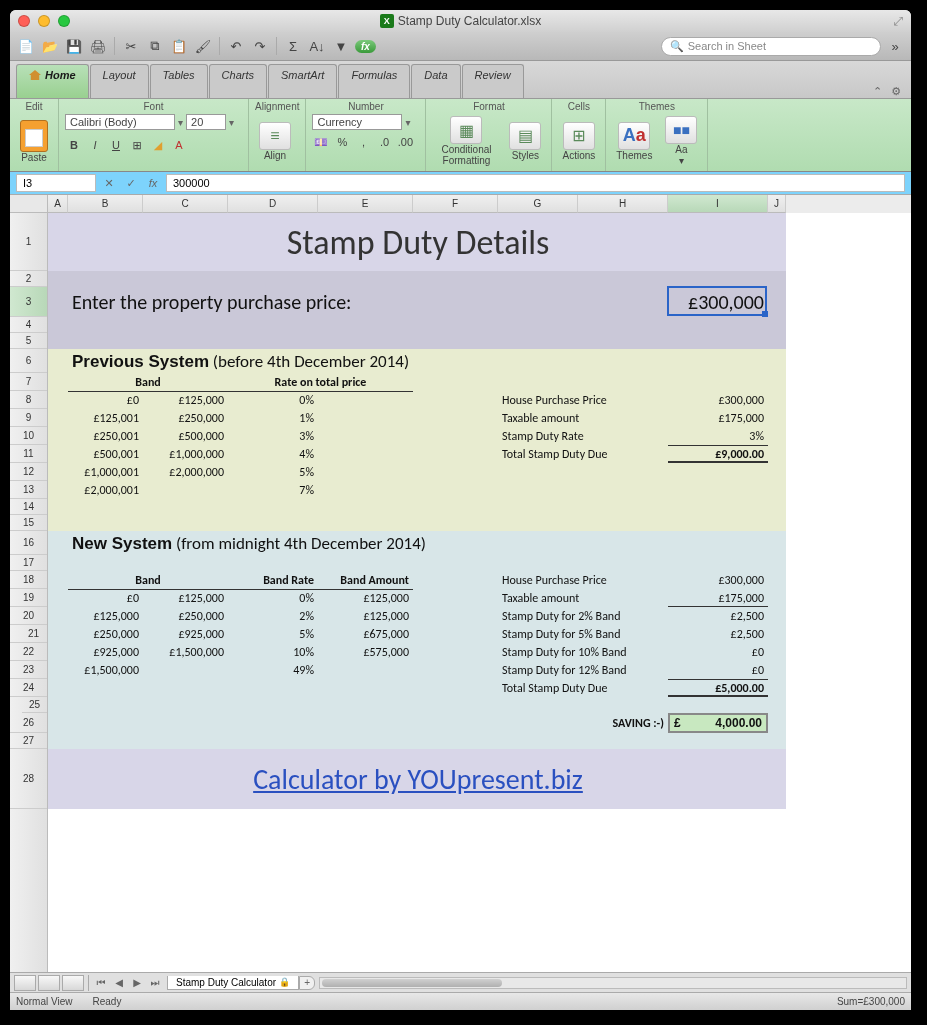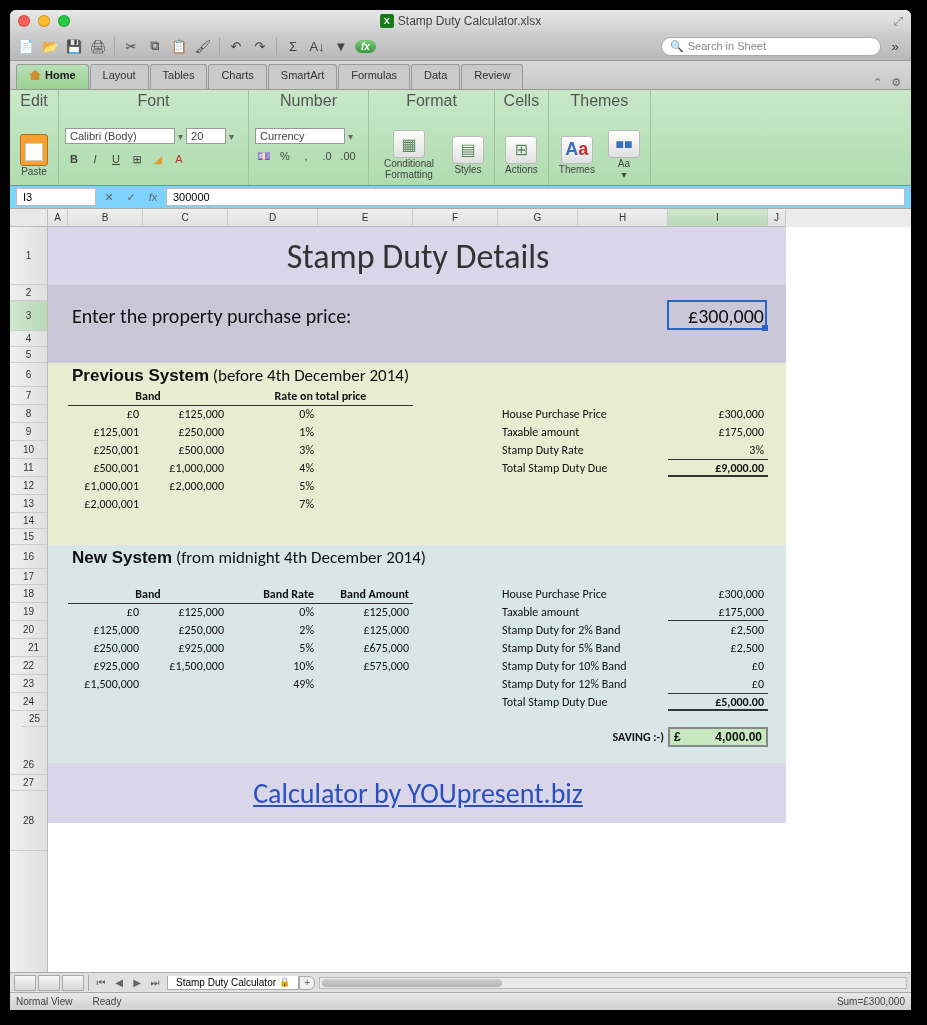--- a/index.html
+++ b/index.html
@@ -13,30 +13,30 @@
 .xicon { width: 14px; height: 14px; background: #1a7a1a; border-radius: 2px; display: inline-flex; align-items: center; justify-content: center; color: #fff; font-size: 9px; font-weight: bold; }
 .expand { margin-left: auto; color: #888; font-size: 12px; }
 
 .toolbar { background: linear-gradient(#cfcfcf,#b8b8b8); border-bottom: 1px solid #999; padding: 4px 6px; display: flex; align-items: center; gap: 4px; }
 .tbtn { width: 20px; height: 20px; display: inline-flex; align-items: center; justify-content: center; font-size: 13px; color: #444; cursor: pointer; }
 .tsep { width: 1px; height: 18px; background: #aaa; margin: 0 2px; }
 .fxpill { background: linear-gradient(#7bc97b,#3a9a3a); color: #fff; border-radius: 10px; padding: 1px 6px; font-size: 10px; font-style: italic; font-weight: bold; }
 .search { flex: 1; max-width: 220px; background: #fff; border: 1px solid #aaa; border-radius: 11px; padding: 2px 8px; font-size: 11px; color: #888; margin-left: auto; display: flex; align-items: center; gap: 4px; }
 
 .ribbon-tabs { background: linear-gradient(#d8d8d8,#c8c8c8); border-bottom: 1px solid #999; display: flex; align-items: flex-end; padding: 3px 6px 0; gap: 1px; font-size: 11px; }
-.rtab { padding: 4px 12px 8px; background: #cacaca; border: 1px solid #999; border-bottom: none; border-radius: 3px 3px 0 0; color: #333; cursor: pointer; }
+.rtab { padding: 4px 12px 17px; background: #cacaca; border: 1px solid #999; border-bottom: none; border-radius: 3px 3px 0 0; color: #333; cursor: pointer; font-style: italic; }
 .rtab.active { background: linear-gradient(#b8e0b8,#99d090); font-weight: bold; color: #1a1a1a; }
 .rtab-home { display: flex; align-items: center; gap: 4px; }
 .home-icon { width: 12px; height: 10px; background: #d09030; clip-path: polygon(50% 0,100% 50%,85% 50%,85% 100%,15% 100%,15% 50%,0 50%); }
 .rspacer { flex: 1; }
 .rright { color: #666; padding: 0 4px; cursor: pointer; }
 
 .ribbon { background: linear-gradient(#c8e8c8,#b0dcb0); border-bottom: 1px solid #888; display: flex; font-size: 10px; color: #444; }
 .rgroup { border-right: 1px solid #a0c0a0; padding: 2px 6px 3px; display: flex; flex-direction: column; }
-.rgroup-label { text-align: center; color: #555; margin-bottom: 18px; font-size: 16px; }
+.rgroup-label { text-align: center; color: #555; margin-bottom: 2px; font-size: 10px; }
 .rgroup-body { display: flex; align-items: center; gap: 5px; flex: 1; }
 .paste-big { display: flex; flex-direction: column; align-items: center; padding: 2px 4px; cursor: pointer; }
 .paste-ico { width: 28px; height: 32px; background: #f5a030; border: 1px solid #b07020; border-radius: 3px; position: relative; }
 .paste-ico::after { content: ""; position: absolute; top: 8px; left: 4px; right: 4px; bottom: 4px; background: #fff; border: 1px solid #ccc; }
 .fontsel { background: #fff; border: 1px solid #999; font-size: 11px; padding: 1px 4px; width: 110px; }
 .sizesel { background: #fff; border: 1px solid #999; font-size: 11px; padding: 1px 4px; width: 40px; }
 .fontrow { display: flex; gap: 3px; align-items: center; }
 .fbtn { width: 18px; height: 18px; display: inline-flex; align-items: center; justify-content: center; font-size: 11px; color: #444; border: 1px solid transparent; cursor: pointer; }
 .numsel { background: #fff; border: 1px solid #999; font-size: 11px; padding: 1px 4px; width: 90px; }
 .bigbtn { display: flex; flex-direction: column; align-items: center; padding: 2px 4px; cursor: pointer; font-size: 10px; }
@@ -176,20 +176,29 @@
           <div class="sizesel">20</div>
           <span style="color:#666">▾</span>
         </div>
         <div class="fontrow">
           <span class="fbtn bold">B</span>
           <span class="fbtn" style="font-style:italic">I</span>
           <span class="fbtn" style="text-decoration:underline">U</span>
           <span class="fbtn">⊞</span>
           <span class="fbtn" style="color:#e0a030">◢</span>
           <span class="fbtn" style="color:#c03030">A</span>
+        </div>
+      </div>
+    </div>
+    <div class="rgroup">
+      <div class="rgroup-label">Alignment</div>
+      <div class="rgroup-body">
+        <div class="bigbtn">
+          <div class="bigbtn-ico">≡</div>
+          <span>Align</span>
         </div>
       </div>
     </div>
     <div class="rgroup" style="min-width:120px">
       <div class="rgroup-label">Number</div>
       <div class="rgroup-body" style="flex-direction:column;align-items:flex-start;gap:3px">
         <div class="fontrow">
           <div class="numsel">Currency</div>
           <span style="color:#666">▾</span>
         </div>
@@ -285,21 +294,21 @@
         <div class="rh" style="height: 24px; line-height: 24px;">16</div>
         <div class="rh" style="height: 16px; line-height: 16px;">17</div>
         <div class="rh" style="height: 18px; line-height: 18px;">18</div>
         <div class="rh" style="height: 18px; line-height: 18px;">19</div>
         <div class="rh" style="height: 18px; line-height: 18px;">20</div>
         <div class="rh" style="height: 18px; line-height: 18px; padding-left: 10px;">21</div>
         <div class="rh" style="height: 18px; line-height: 18px;">22</div>
         <div class="rh" style="height: 18px; line-height: 18px;">23</div>
         <div class="rh" style="height: 18px; line-height: 18px;">24</div>
         <div class="rh" style="height: 16px; line-height: 16px; margin-left: 12px;">25</div>
-        <div class="rh" style="height: 20px; line-height: 20px; margin-top: 28px;">26</div>
+        <div class="rh" style="height: 20px; line-height: 20px;">26</div>
         <div class="rh" style="height: 16px; line-height: 16px;">27</div>
         <div class="rh" style="height: 60px; line-height: 60px;">28</div>
       </div>
     <div class="gridbody" id="gridbody">
         <div class="cell bg-title" style="left: 0px; top: 0px; width: 738px; height: 58px;"></div>
         <div class="cell bg-input" style="left: 0px; top: 58px; width: 738px; height: 78px;"></div>
         <div class="cell bg-prev" style="left: 0px; top: 136px; width: 738px; height: 182px;"></div>
         <div class="cell bg-new" style="left: 0px; top: 318px; width: 738px; height: 218px;"></div>
         <div class="cell bg-footer" style="left: 0px; top: 536px; width: 738px; height: 60px;"></div>
         <div class="cell " style="left: 20px; top: 74px; width: 430px; height: 30px;">

